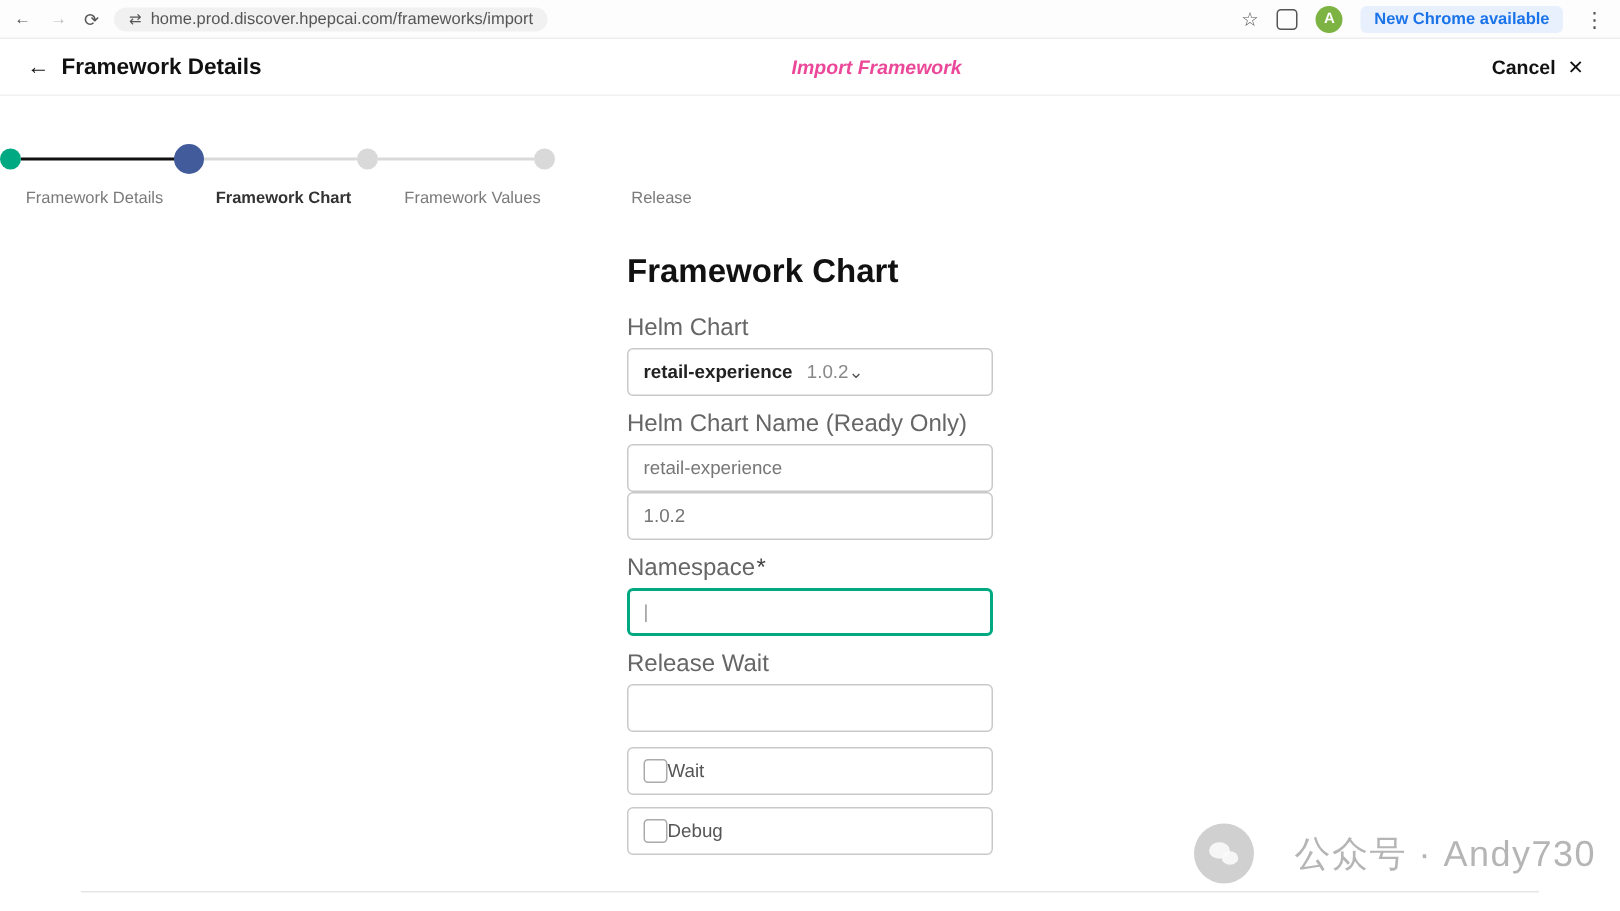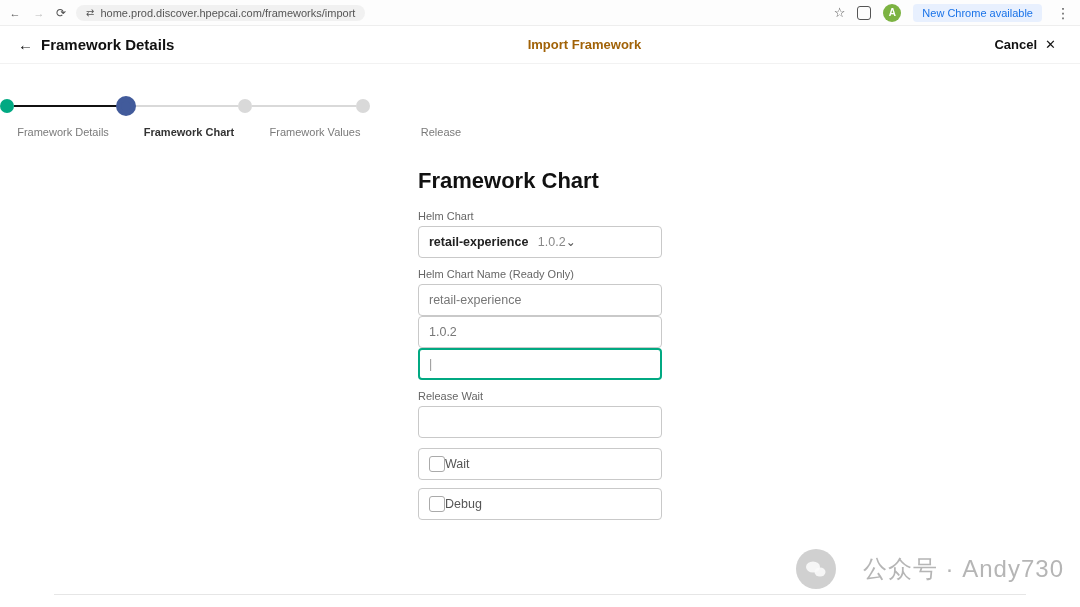--- a/index.html
+++ b/index.html
@@ -38,34 +38,34 @@
   .star { font-size:13px; color:#555; }
   .ext  { width:14px;height:14px;border:1.3px solid #555;border-radius:3px; position:relative; }
   .avatar-badge {
     width:18px;height:18px;border-radius:50%;
     background:#7cb342;color:#fff;display:flex;
     align-items:center;justify-content:center;
     font-size:10px;font-weight:bold;
   }
   .chrome-btn {
     background:#e8f0fe; color:#1a73e8;
-    border-radius:4px; padding:3px 9px; font-size:11px;
+    border-radius:4px; padding:3px 9px; font-size:11px;font-weight:bold;
   }
   .kebab { font-size:14px; color:#555; padding:0 2px; }
 
   
   .page-header {
     display:flex; align-items:center; justify-content:space-between;
     padding: 10px 24px 10px 18px;
     border-bottom:1px solid #f2f2f2;
   }
   .ph-left { display:flex; align-items:center; gap:8px; }
   .back-arrow { font-size:15px; font-weight:bold; cursor:pointer; color:#111; }
   .ph-title { font-size:15px; font-weight:bold; color:#111; }
-  .ph-center { font-size:13px; font-weight:bold; color:#a16207; }
+  .ph-center { font-size:13px; font-weight:bold; color:#ec4899;font-style:italic; }
   .ph-right { display:flex; align-items:flex-end; gap:8px; }
   .cancel-txt { font-size:13px; font-weight:bold; color:#111; cursor:pointer; }
   .close-x { font-size:13px; color:#111; cursor:pointer; }
   .stepper-wrap {
     display:flex; align-items:flex-start; justify-content:center;
   }
   .stepper-row { display:flex; align-items:center; }
   .stepper-row .node { display:flex;flex-direction:column;align-items:center; }
   .stepper-row .dot {
     width:14px;height:14px;border-radius:50%;background:#d9d9d9;
@@ -95,21 +95,21 @@
   .stepper-labels span.active{ font-weight:bold; color:#333; }
 
   
   .form-wrap {
     width:244px; margin:30px auto 0 auto;
   }
   .form-title {
     font-size:22px; font-weight:800; color:#111; margin-bottom:16px;
   }
   .flabel {
-    font-size:11px; color:#666; margin:10px 0 4px 0;
+    font-size:16px; color:#666; margin:10px 0 4px 0;
   }
   .req::after{ content:"*"; color:#444; margin-left:1px; }
   .select-box,
   .text-box,
   .check-row {
     width:100%; height:32px;
     border:1px solid #c9c9c9; border-radius:4px;
     background:#fff; display:flex; align-items:center;
     padding:0 10px; font-size:12.5px; color:#222;
   }
@@ -224,20 +224,21 @@
 
   <div class="flabel">Helm Chart Name (Ready Only)</div>
   <div class="text-box readonly">
     <span>retail-experience</span>
   </div>
 
   <div class="text-box readonly">
     <span>1.0.2</span>
   </div>
 
+  <div class="flabel req">Namespace</div>
   <div class="text-box focused">
     <span class="caret">|</span>
     <span></span>
   </div>
 
   <div class="flabel">Release Wait</div>
   <div class="text-box">
     <span></span>
   </div>
 

